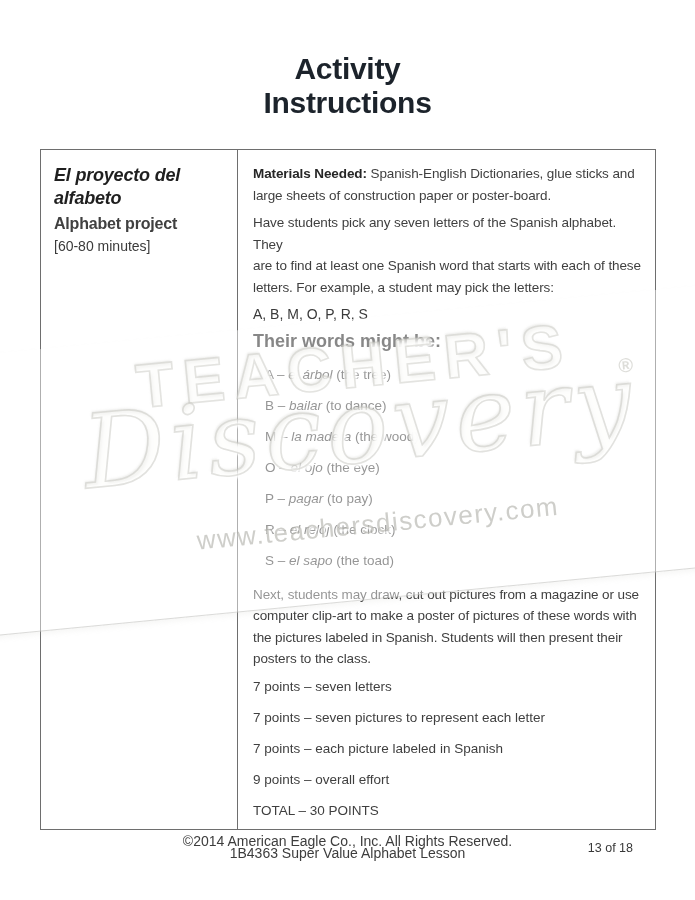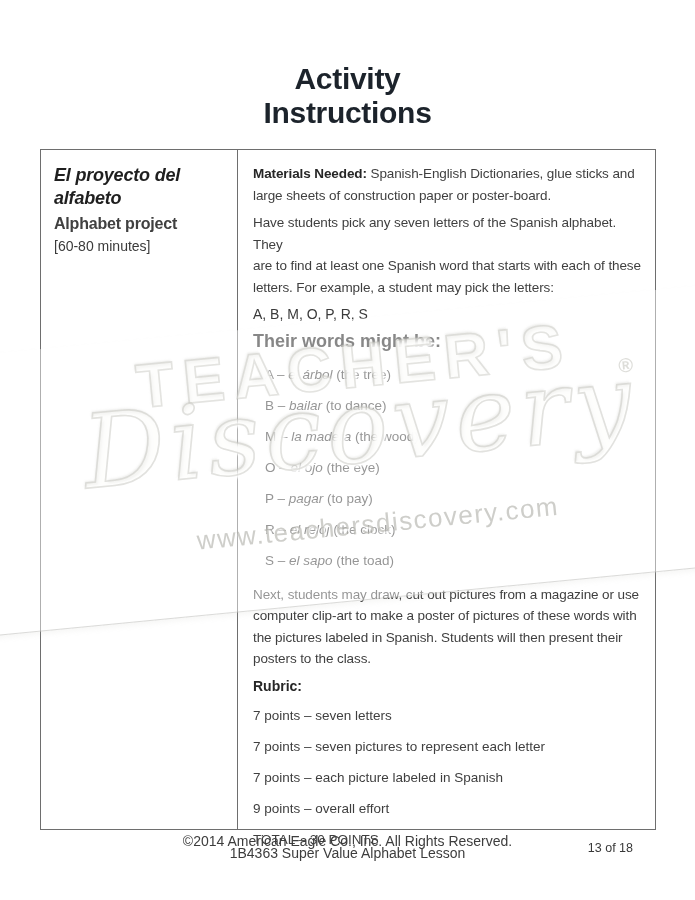--- a/index.html
+++ b/index.html
@@ -6,21 +6,21 @@
   body {
     width:695px; height:900px; position:relative; overflow:hidden;
     background:#ffffff;
     font-family:"Liberation Sans", sans-serif;
     color:#3f3f3f;
     -webkit-font-smoothing:antialiased;
   }
 
   
   .page-title {
-    position:absolute; top:62px; left:0; width:100%;
+    position:absolute; top:52px; left:0; width:100%;
     text-align:center; font-size:30px; line-height:34px;
     font-weight:bold; color:#1c232b; letter-spacing:-0.3px; margin:0;
   }
 
   
   .activity-box {
     position:absolute; left:40px; top:149px; width:616px; height:681px;
     border:1px solid #6e6e6e; box-sizing:border-box;
     display:flex; background:transparent;
   }
@@ -149,21 +149,20 @@
         <div class="word-row"><span>R – </span><i class="es">el reloj</i><span> (the clock)</span></div>
 
         <div class="word-row"><span>S – </span><i class="es">el sapo</i><span> (the toad)</span></div>
       </div>
 
     <p class="para">Next, students may draw, cut out pictures from a magazine or use
 computer clip-art to make a poster of pictures of these words with
 the pictures labeled in Spanish. Students will then present their
 posters to the class.</p>
 
-    <p class="rubric-head">Rubric:</p>
 
     <div class="rubric-list">
 
         <div class="rubric-row">7 points – seven letters</div>
 
         <div class="rubric-row">7 points – seven pictures to represent each letter</div>
 
         <div class="rubric-row">7 points – each picture labeled in Spanish</div>
 
         <div class="rubric-row">9 points – overall effort</div>

